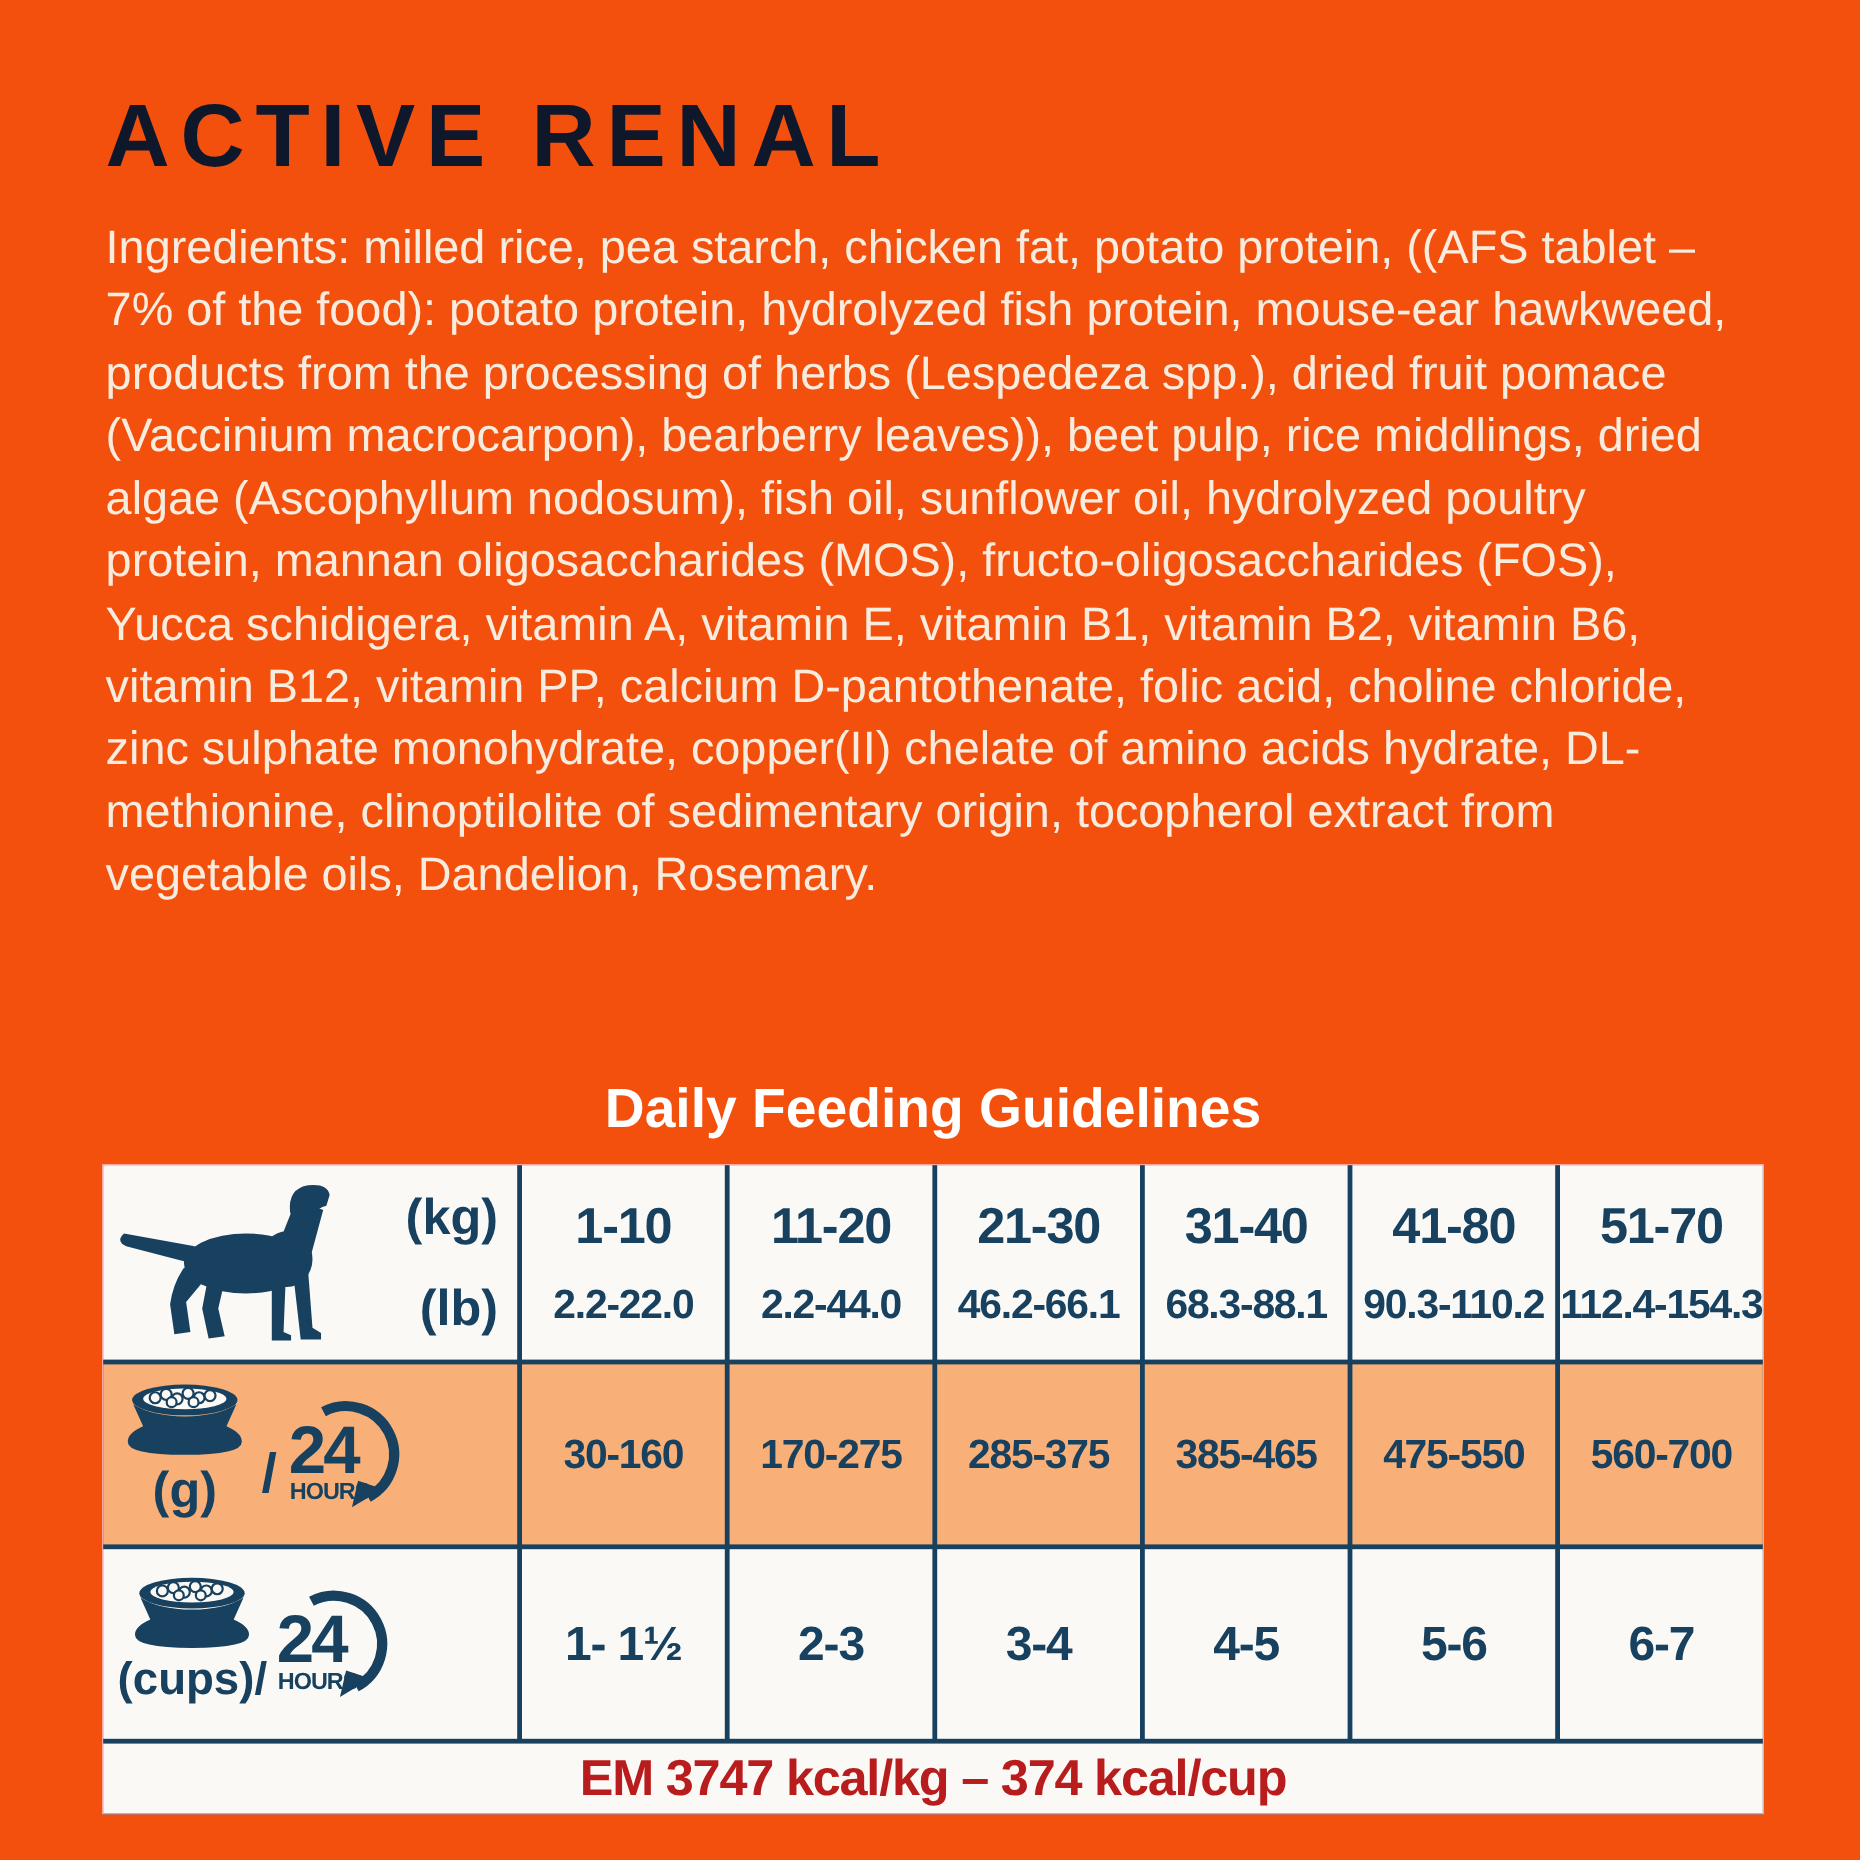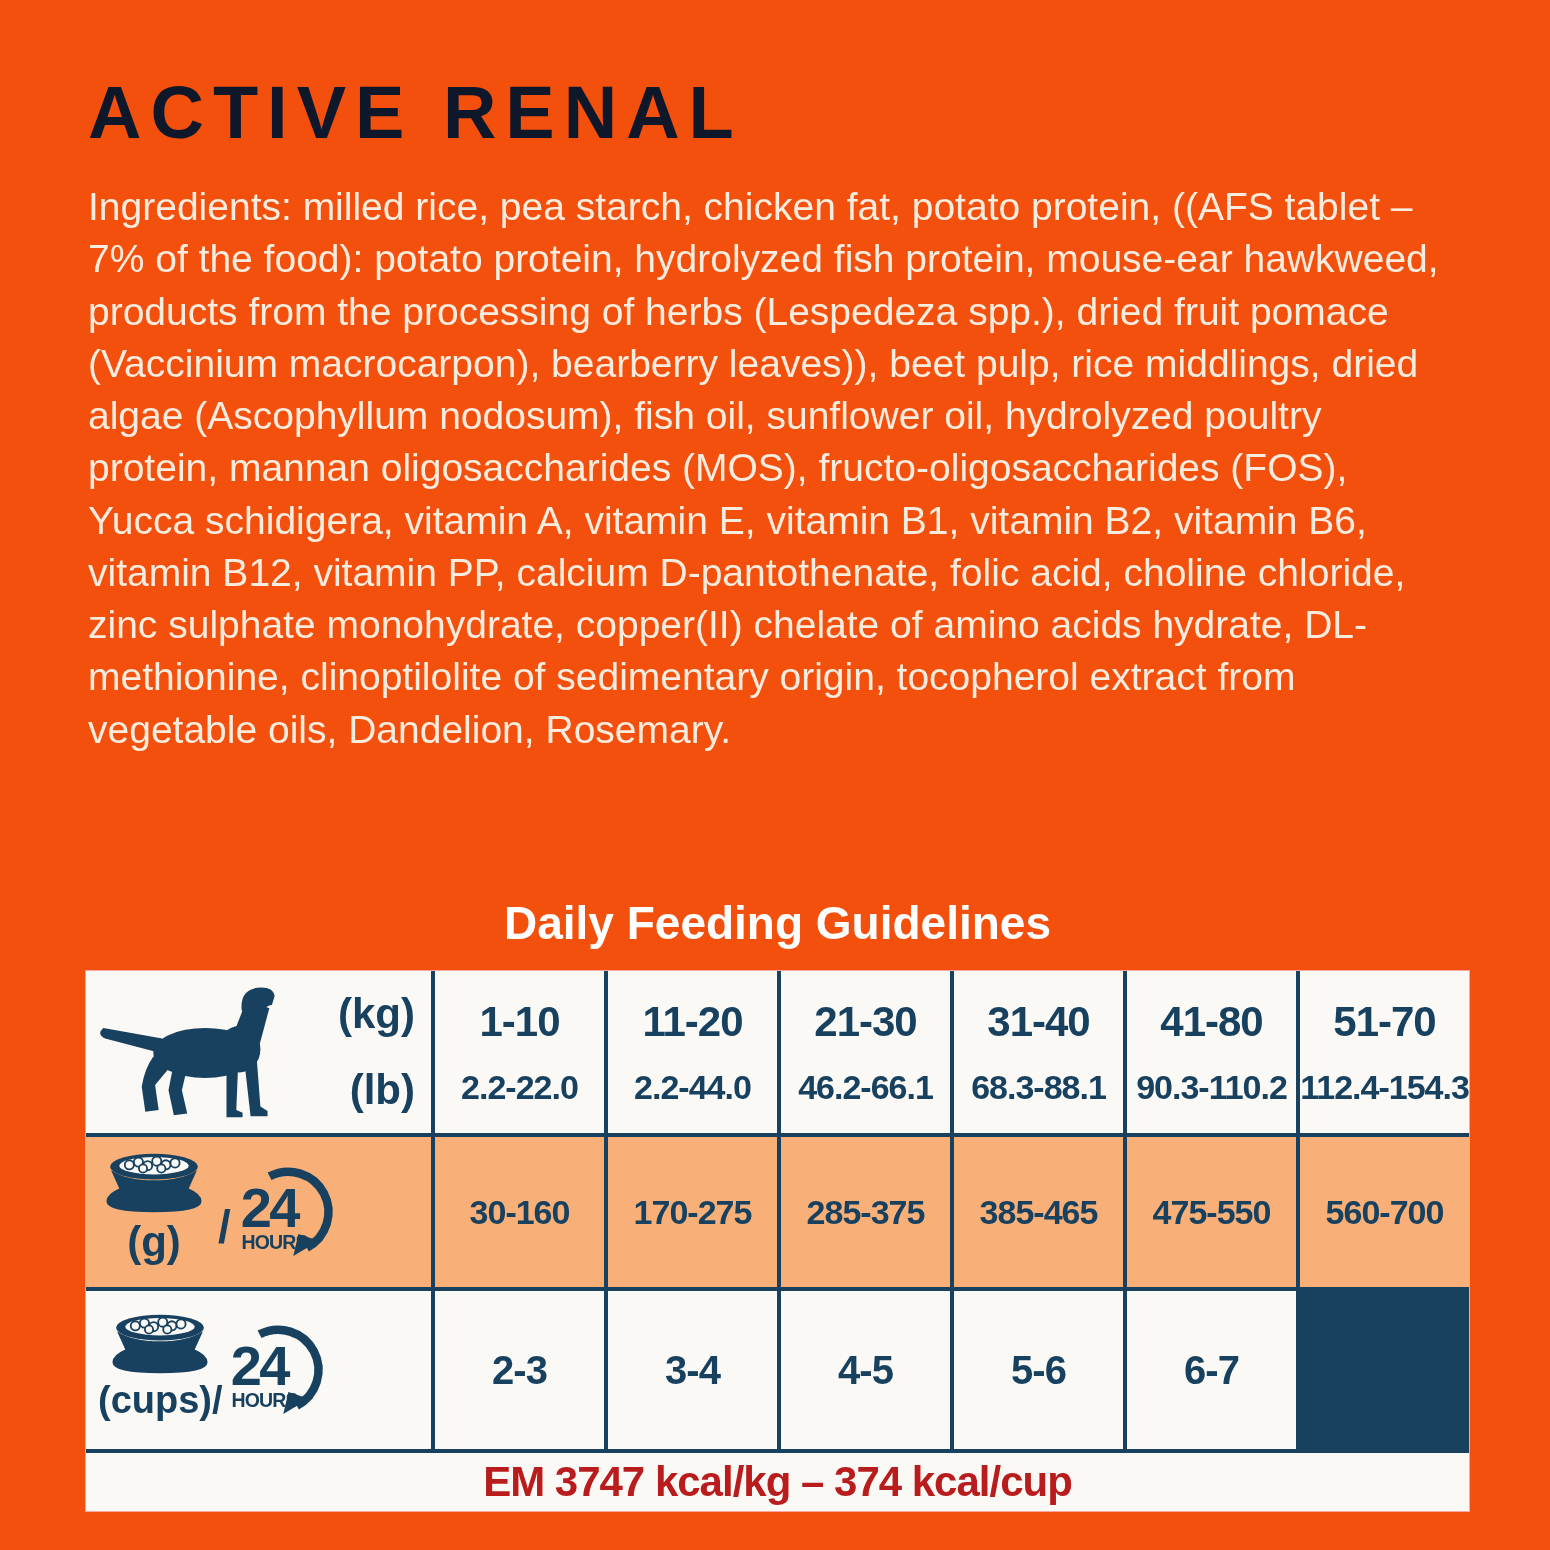--- a/index.html
+++ b/index.html
@@ -186,20 +186,23 @@
         <span class="unit" style="font-size:38px;">(cups)/</span>
       </div>
       <svg width="112" height="104" viewBox="0 0 132 112" style="margin-left:6px;">
         <path d="M36 14 A47 47 0 1 1 80 98" fill="none" stroke="#17415F" stroke-width="10"></path>
         <polygon points="94,90 64,108 70,82" fill="#17415F"></polygon>
         <text x="2" y="74" font-size="66" font-weight="bold" letter-spacing="-3" fill="#17415F">24</text>
         <text x="3" y="100" font-size="23" font-weight="bold" letter-spacing="-1" fill="#17415F">HOURS</text>
       </svg>
     </div>
     <div class="cell ccell">
+        <span>1- 1½</span>
+      </div>
+    <div class="cell ccell">
         <span>2-3</span>
       </div>
     <div class="cell ccell">
         <span>3-4</span>
       </div>
     <div class="cell ccell">
         <span>4-5</span>
       </div>
     <div class="cell ccell">
         <span>5-6</span>

